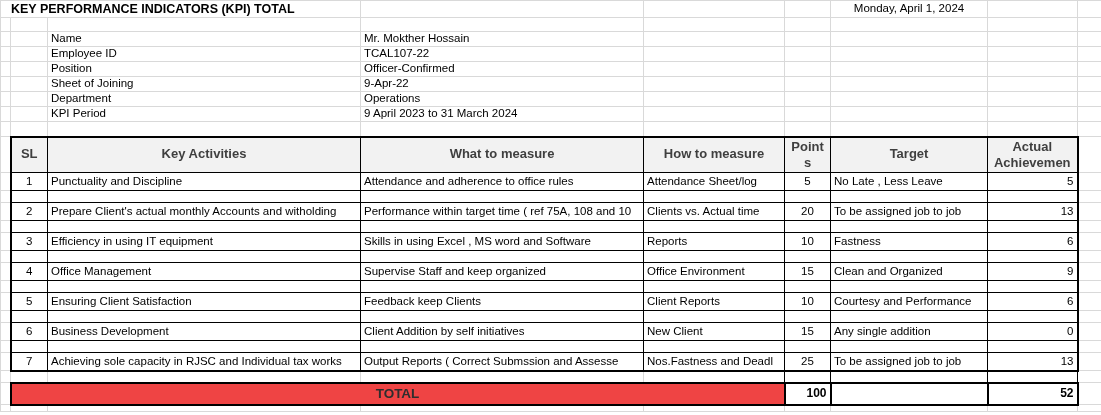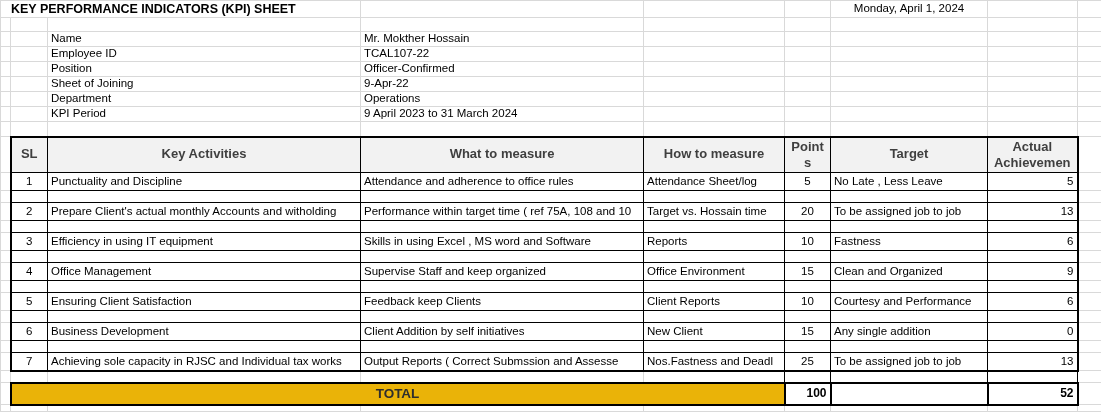--- a/index.html
+++ b/index.html
@@ -19,21 +19,21 @@
   td.fl{border-left:2px solid #000;}
   td.fr{border-right:2px solid #000;}
   td.ft{border-top:2px solid #000;}
   td.fb{border-bottom:2px solid #000;}
   
   td.gl{border:1px solid #d9d9d9;}
   td.gvr{border-top:1px solid #d9d9d9;border-bottom:1px solid #d9d9d9;border-left:1px solid #d9d9d9;border-right:1px solid #000;}
   td.gvb{border-top:1px solid #d9d9d9;border-bottom:1px solid #d9d9d9;border-left:1px solid #000;border-right:1px solid #000;}
   
   tr.tot td.tb{border:2px solid #000;}
-  td.totlbl{background:#eab308;font-weight:bold;font-size:13.5px;color:#2e2e2e;text-align:center;}
+  td.totlbl{background:#ef4444;font-weight:bold;font-size:13.5px;color:#2e2e2e;text-align:center;}
   td.totnum{font-weight:bold;font-size:12px;text-align:right;margin-top:8px;}
   .h17{height:17px}.h15{height:15px}.h14{height:14px}.h36{height:36px}
   .h18{height:18px}.h12{height:12px}.h22{height:22px}.h7{height:7px}
 </style>
 </head>
 <body>
 
 <table>
 <colgroup>
   <col style="width:10px">
@@ -42,21 +42,21 @@
       <col style="width:283px">
   <col style="width:141px">
       <col style="width:46px">
       <col style="width:157px">
       <col style="width:90px">
       <col style="width:24px">
 </colgroup>
 
 <tbody>
       <tr class="h17">
-  <td class="mc title" colspan="3">KEY PERFORMANCE INDICATORS (KPI) SHEET</td>
+  <td class="mc title" colspan="3">KEY PERFORMANCE INDICATORS (KPI) TOTAL</td>
   <td class="mc"></td>
   <td class="mc"></td>
   <td class="mc"></td>
   <td class="mc date">Monday, April 1, 2024</td>
   <td class="mc"></td>
   <td class="mc"></td>
 </tr>
 
 <tr class="h14">
   <td class="mc"></td>
@@ -184,21 +184,21 @@
         <td class="tc"></td>
   <td class="tc fr"></td>
   <td class="mc"></td>
 </tr>
 
 <tr class="h18">
   <td class="mc"></td>
   <td class="tc ctr fl">2</td>
   <td class="tc">Prepare Client's actual monthly Accounts and witholding</td>
   <td class="tc">Performance within target time ( ref 75A, 108 and 10</td>
-  <td class="tc">Target vs. Hossain time</td>
+  <td class="tc">Clients vs. Actual time</td>
   <td class="tc ctr">20</td>
   <td class="tc">To be assigned job to job</td>
   <td class="tc rt fr">13</td>
   <td class="mc"></td>
 </tr>
 <tr class="h12">
   <td class="mc"></td>
   <td class="tc fl"></td>
         <td class="tc"></td>
   <td class="tc"></td>

